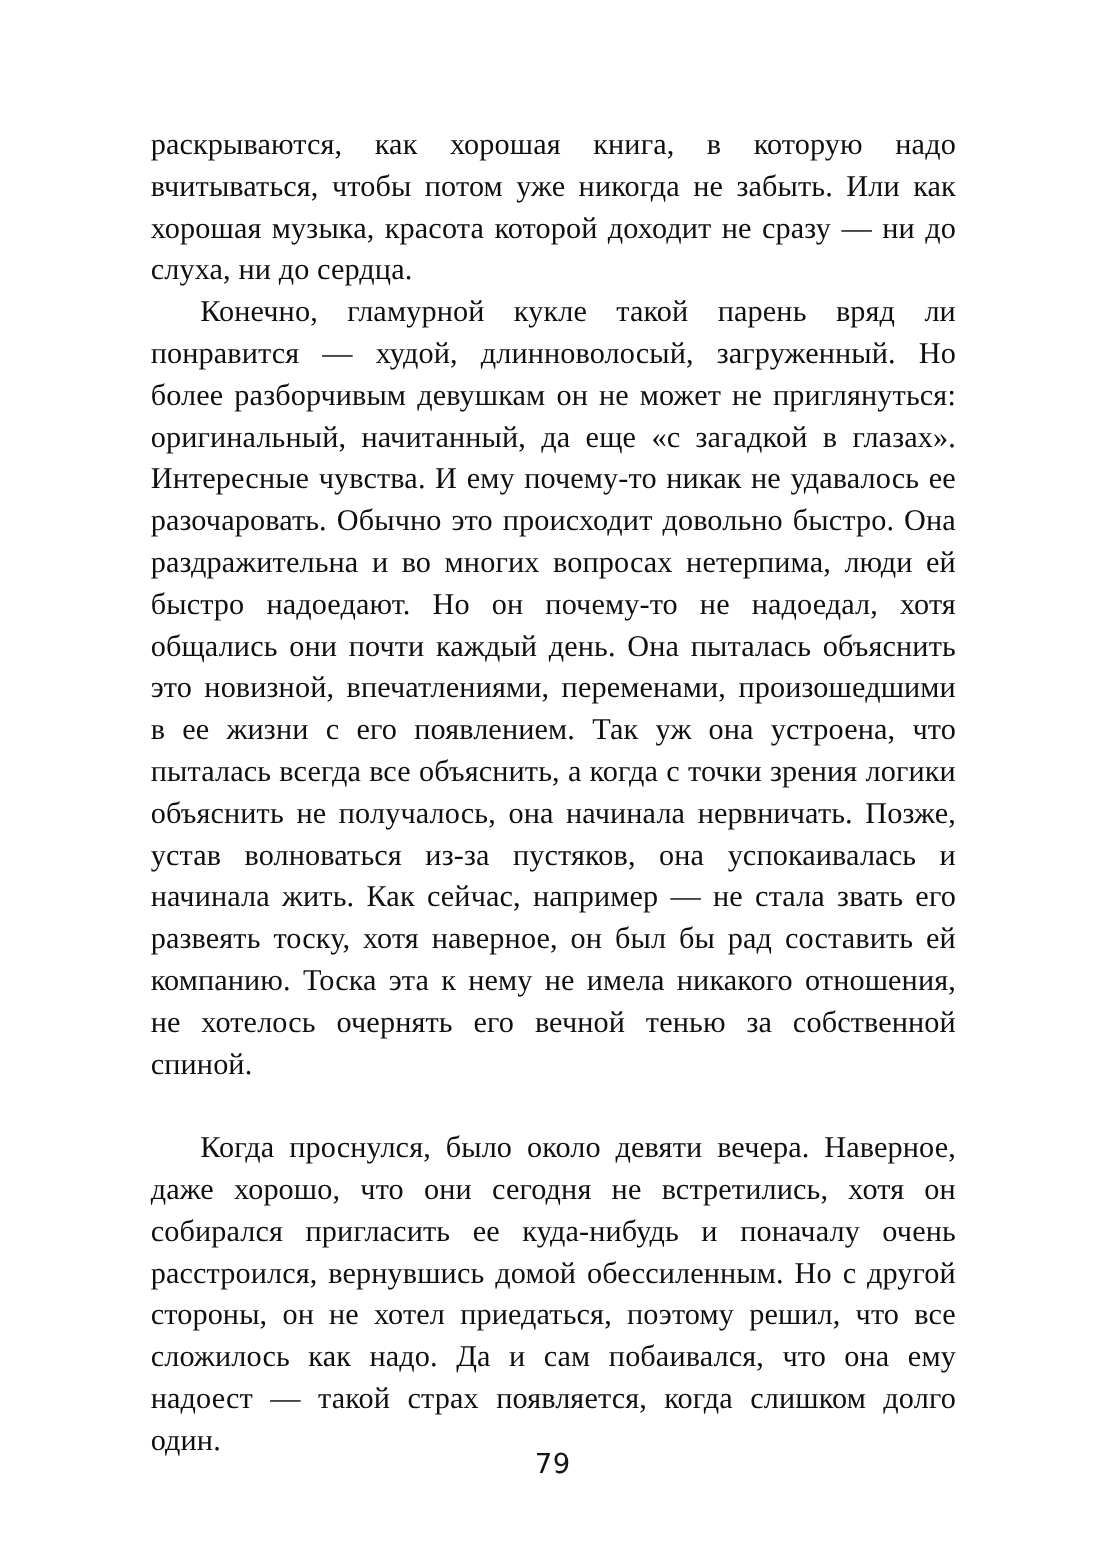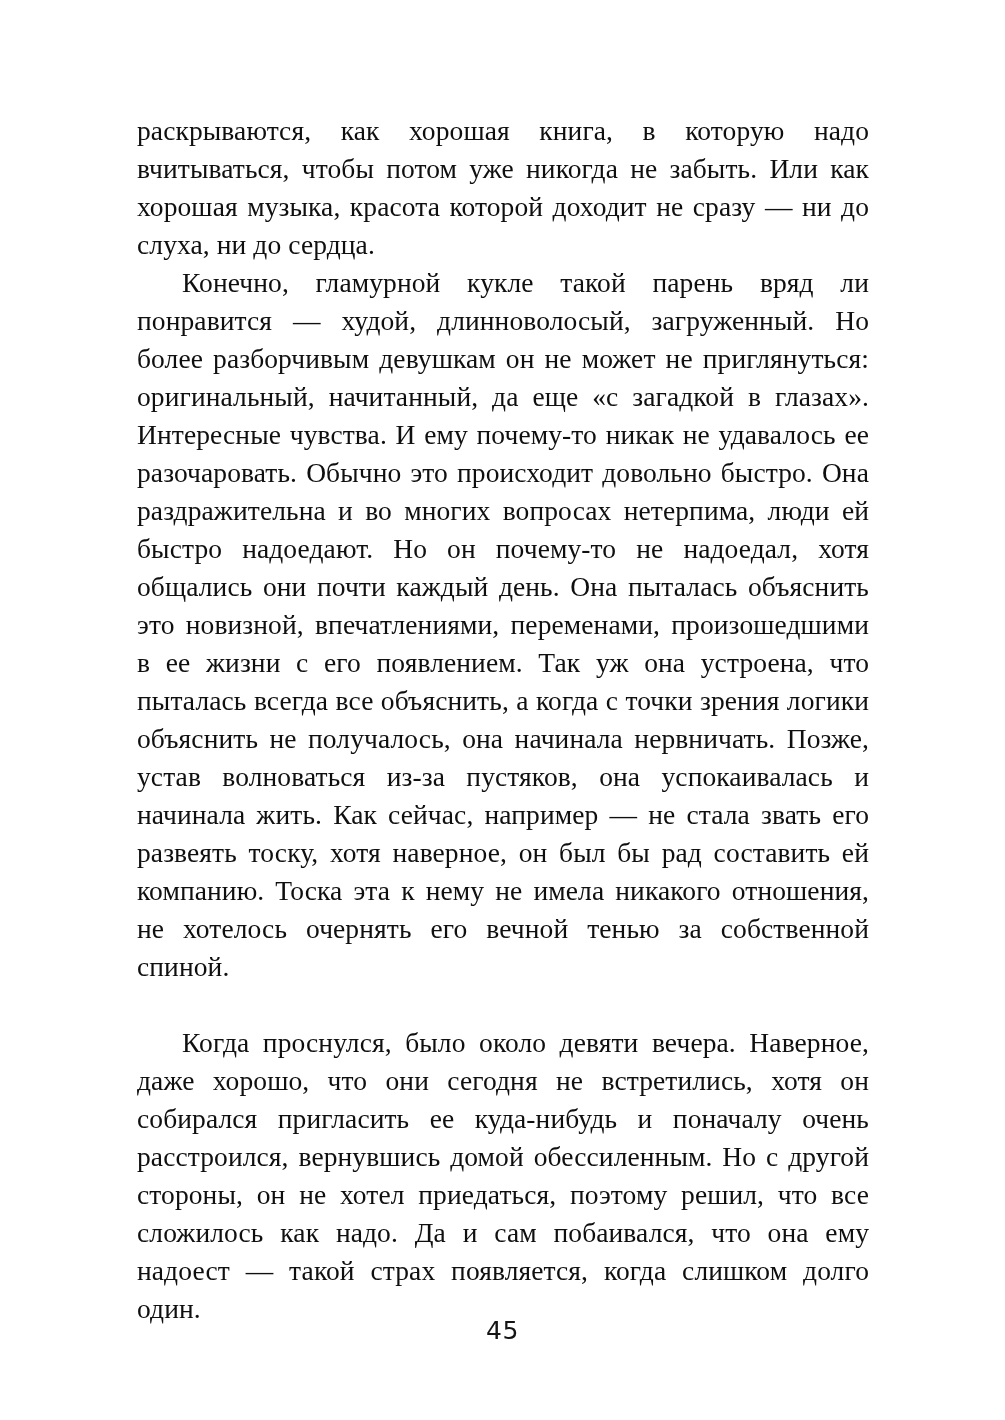--- a/index.html
+++ b/index.html
@@ -82,15 +82,15 @@
 
     <p class="para">Конечно, гламурной кукле такой парень вряд ли понравится — худой, длинноволосый, загруженный. Но более разборчивым девушкам он не может не приглянуться: оригинальный, начитанный, да еще «с загадкой в глазах». Интересные чувства. И ему почему-то никак не удавалось ее разочаровать. Обычно это происходит довольно быстро. Она раздражительна и во многих вопросах нетерпима, люди ей быстро надоедают. Но он почему-то не надоедал, хотя общались они почти каждый день. Она пыталась объяснить это новизной, впечатлениями, переменами, произошедшими в ее жизни с его появлением. Так уж она устроена, что пыталась всегда все объяснить, а когда с точки зрения логики объяснить не получалось, она начинала нервничать. Позже, устав волноваться из-за пустяков, она успокаивалась и начинала жить. Как сейчас, например — не стала звать его развеять тоску, хотя наверное, он был бы рад составить ей компанию. Тоска эта к нему не имела никакого отношения, не хотелось очернять его вечной тенью за собственной спиной.</p>
 
     <div class="section-gap"></div>
 
 
     <p class="para">Когда проснулся, было около девяти вечера. Наверное, даже хорошо, что они сегодня не встретились, хотя он собирался пригласить ее куда-нибудь и поначалу очень расстроился, вернувшись домой обессиленным. Но с другой стороны, он не хотел приедаться, поэтому решил, что все сложилось как надо. Да и сам побаивался, что она ему надоест — такой страх появляется, когда слишком долго один.</p>
 
   </div>
 
-  <div class="folio">45</div>
+  <div class="folio">79</div>
 
 </div>
 
 </body></html>

